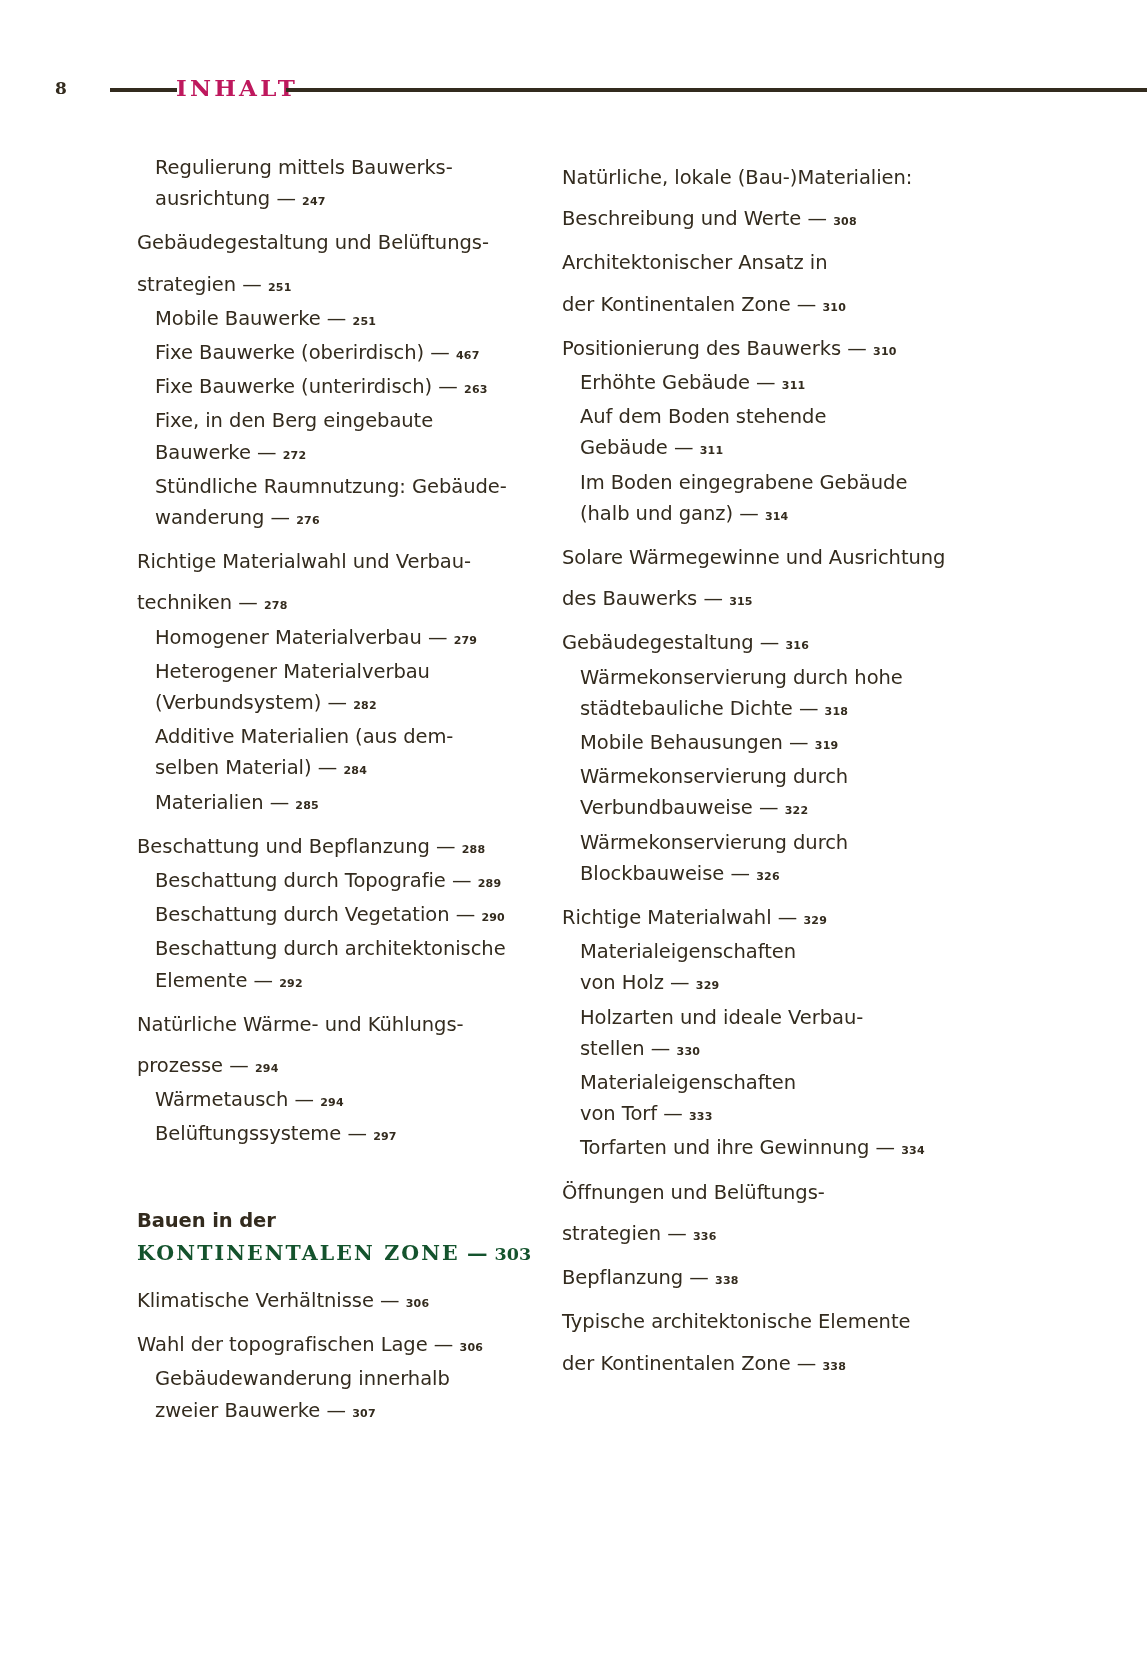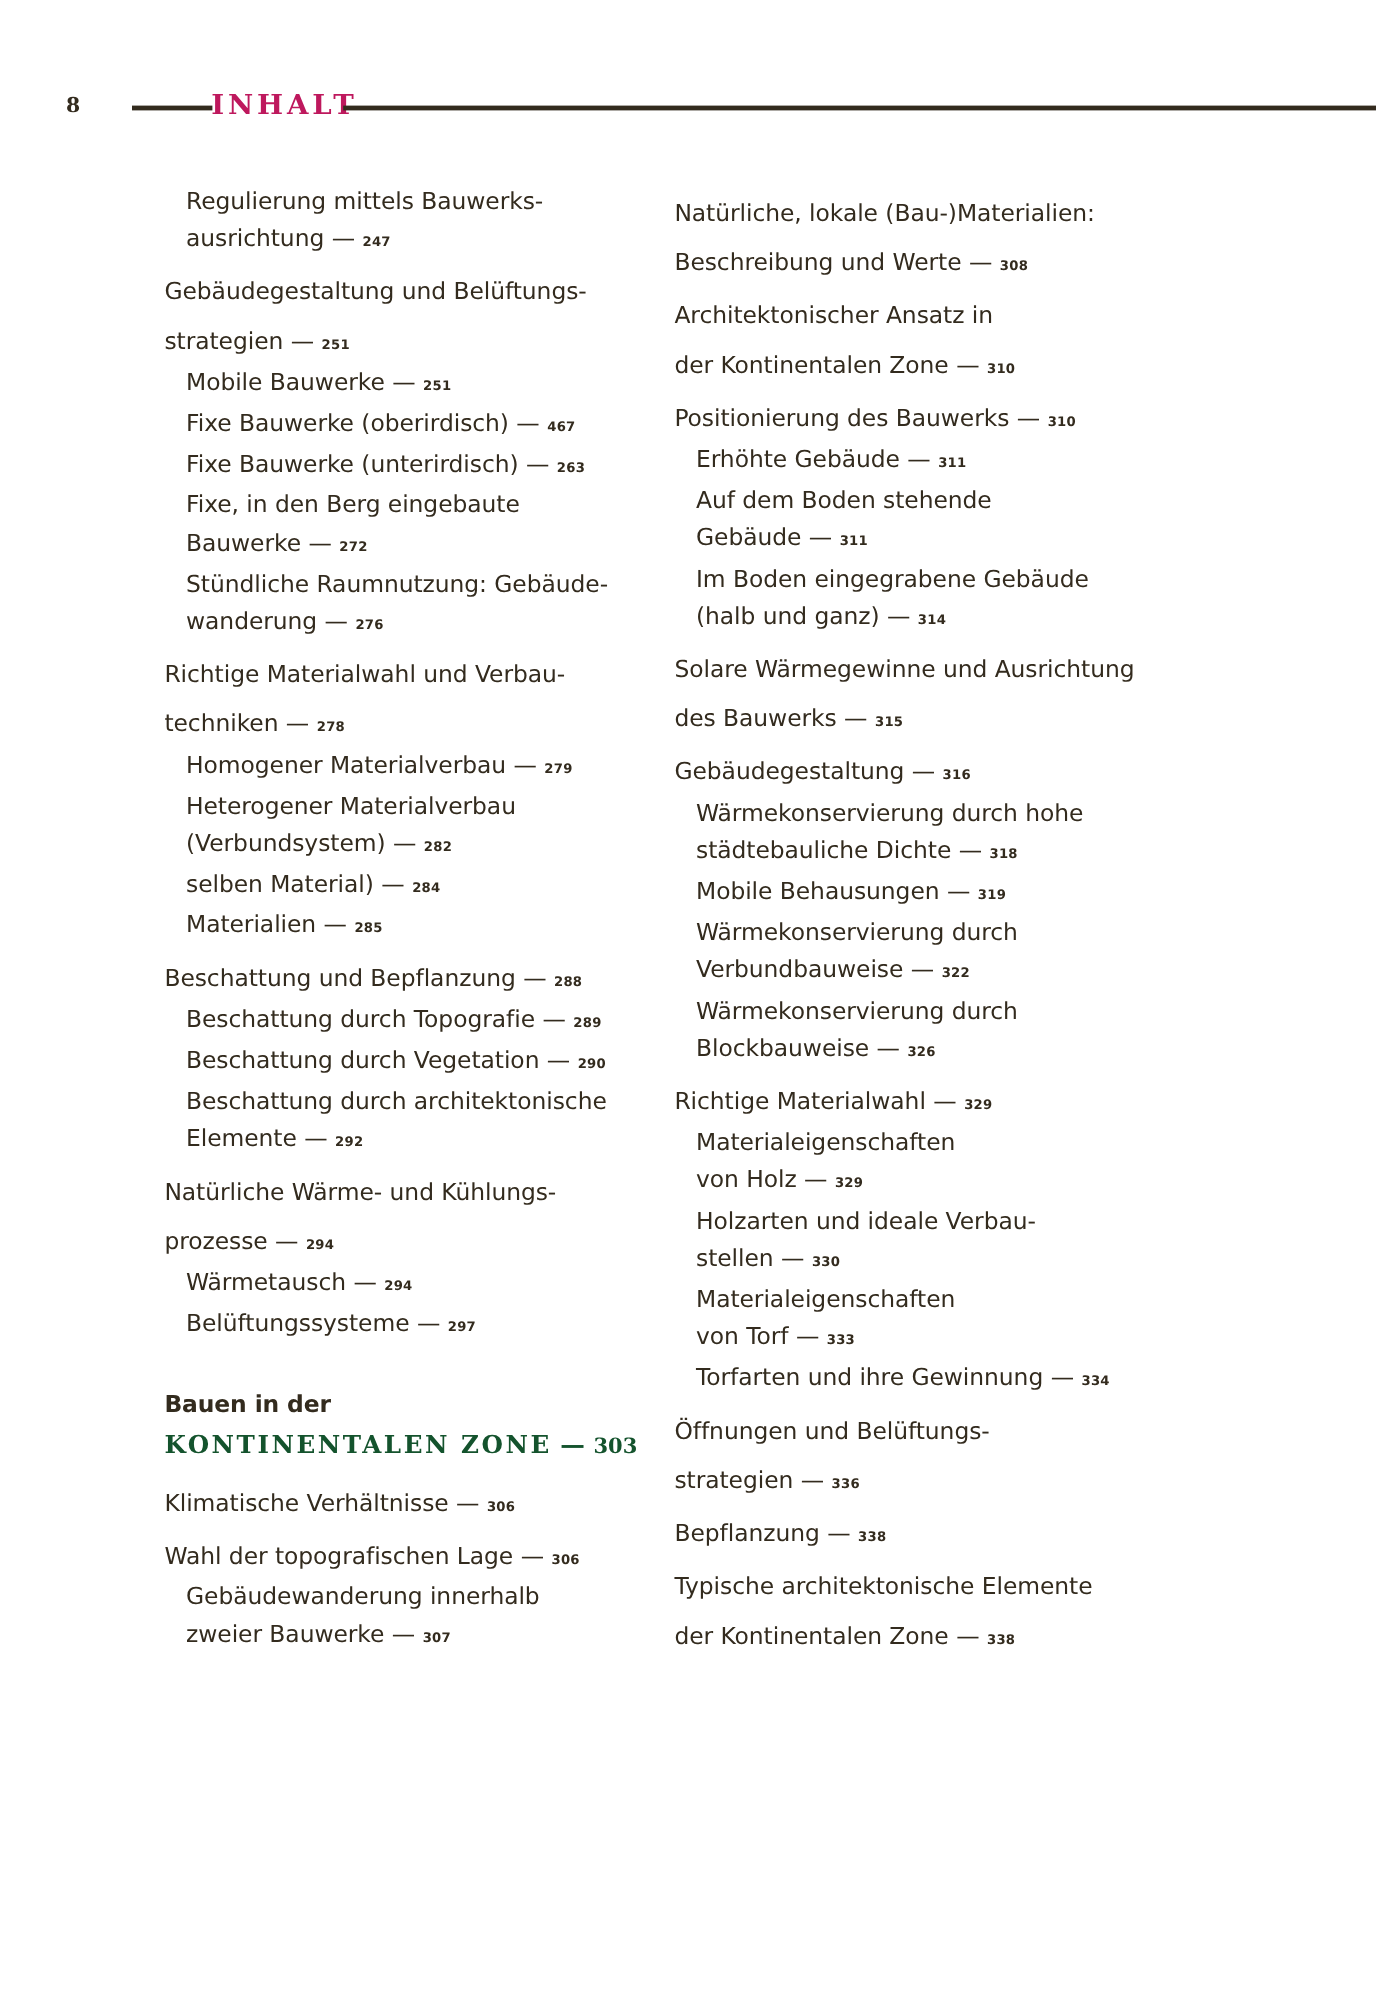--- a/index.html
+++ b/index.html
@@ -89,21 +89,21 @@
 
   .pg {
     font-weight: 700;
     font-size: 11px;
     letter-spacing: 0.2px;
   }
   .dash { letter-spacing: 0; }
 
   
   .sec-head {
-    margin-top: 34px;
+    margin-top: 52px;
     margin-bottom: 14px;
   }
   .sec-head-small {
     font-size: 19.5px;
     line-height: 31.2px;
     font-weight: 700;
     letter-spacing: -0.1px;
     color: #332b1e;
     white-space: nowrap;
   }
@@ -145,20 +145,21 @@
         <div class="toc-line lvl2"><span>Fixe Bauwerke (unterirdisch)</span><span class="dash"> — </span><span class="pg">263</span></div>
         <div class="toc-line lvl2"><span>Fixe, in den Berg eingebaute</span></div>
         <div class="toc-line lvl2"><span>Bauwerke</span><span class="dash"> — </span><span class="pg">272</span></div>
         <div class="toc-line lvl2"><span>Stündliche Raumnutzung: Gebäude-</span></div>
         <div class="toc-line lvl2"><span>wanderung</span><span class="dash"> — </span><span class="pg">276</span></div>
         <div class="toc-line lvl1"><span>Richtige Materialwahl und Verbau-</span></div>
         <div class="toc-line lvl1"><span>techniken</span><span class="dash"> — </span><span class="pg">278</span></div>
         <div class="toc-line lvl2"><span>Homogener Materialverbau</span><span class="dash"> — </span><span class="pg">279</span></div>
         <div class="toc-line lvl2"><span>Heterogener Materialverbau</span></div>
         <div class="toc-line lvl2"><span>(Verbundsystem)</span><span class="dash"> — </span><span class="pg">282</span></div>
+        <div class="toc-line lvl2"><span>Additive Materialien (aus dem-</span></div>
         <div class="toc-line lvl2"><span>selben Material)</span><span class="dash"> — </span><span class="pg">284</span></div>
         <div class="toc-line lvl2"><span>Materialien</span><span class="dash"> — </span><span class="pg">285</span></div>
         <div class="toc-line lvl1"><span>Beschattung und Bepflanzung</span><span class="dash"> — </span><span class="pg">288</span></div>
         <div class="toc-line lvl2"><span>Beschattung durch Topografie</span><span class="dash"> — </span><span class="pg">289</span></div>
         <div class="toc-line lvl2"><span>Beschattung durch Vegetation</span><span class="dash"> — </span><span class="pg">290</span></div>
         <div class="toc-line lvl2"><span>Beschattung durch architektonische</span></div>
         <div class="toc-line lvl2"><span>Elemente</span><span class="dash"> — </span><span class="pg">292</span></div>
         <div class="toc-line lvl1"><span>Natürliche Wärme- und Kühlungs-</span></div>
         <div class="toc-line lvl1"><span>prozesse</span><span class="dash"> — </span><span class="pg">294</span></div>
         <div class="toc-line lvl2"><span>Wärmetausch</span><span class="dash"> — </span><span class="pg">294</span></div>

